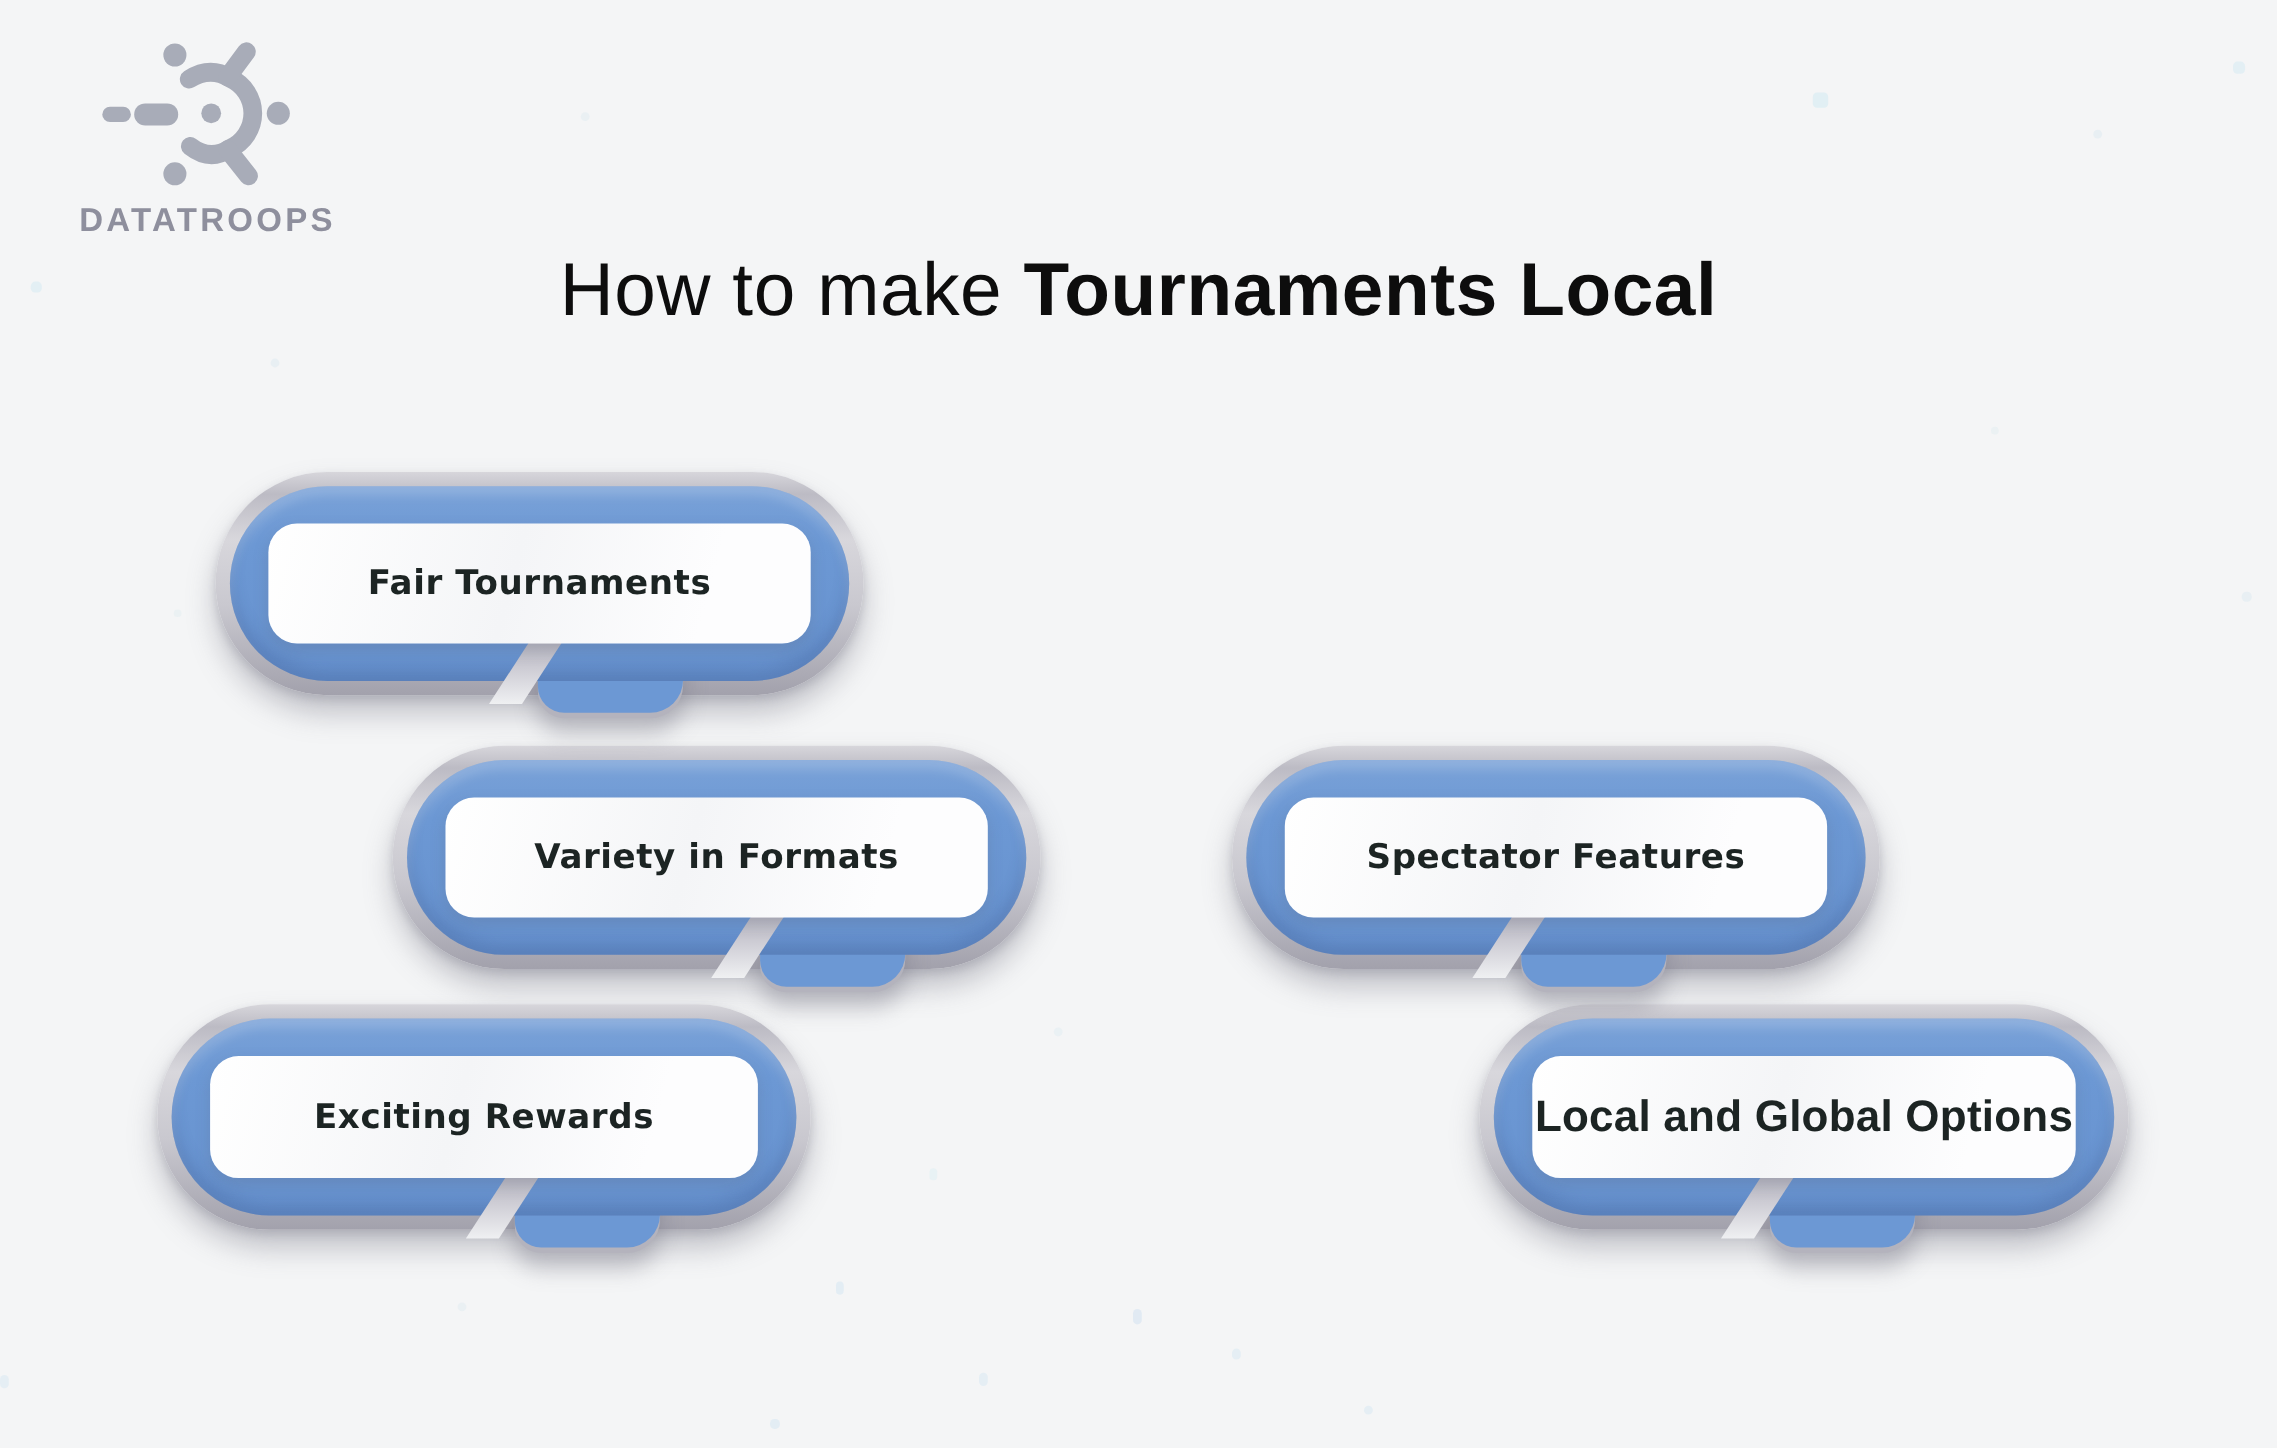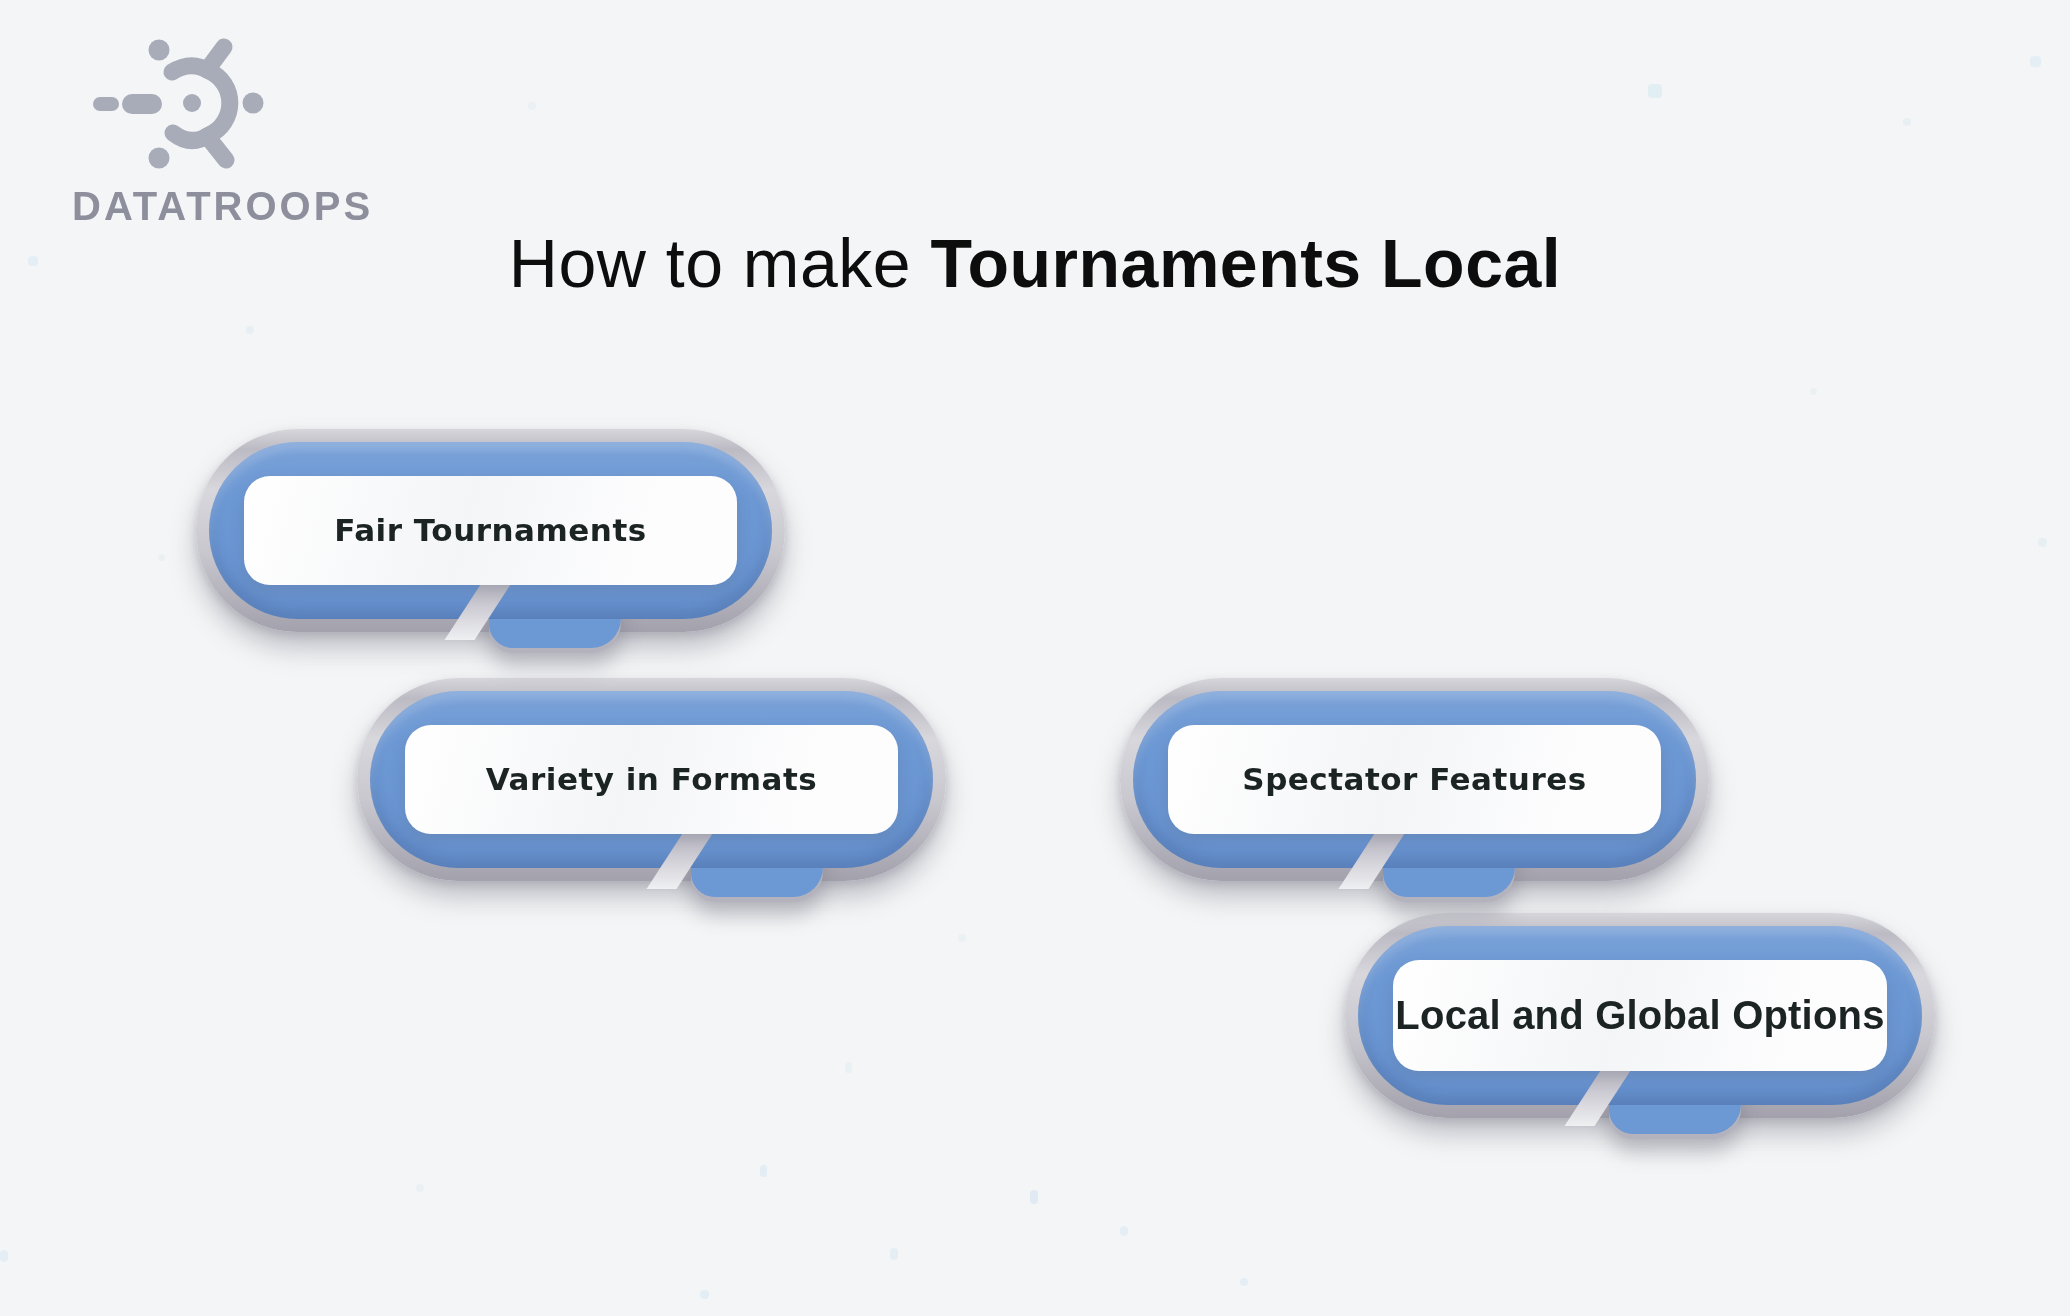--- a/index.html
+++ b/index.html
@@ -1,21 +1,21 @@
 <!DOCTYPE html>
 <html><head>
 <meta charset="utf-8">
 <style>
   html,body{margin:0;padding:0;background:#f4f5f6;}
   .canvas{position:relative;width:2070px;height:1316px;background:#f4f5f6;overflow:hidden;
           font-family:"Liberation Sans",sans-serif;}
 
   
   .logo-mark{position:absolute;left:88px;top:20px;width:190px;height:160px;}
-  .wordmark{position:absolute;left:72px;top:184px;font-weight:bold;font-size:40px;
+  .wordmark{position:absolute;left:72px;top:184px;font-weight:bold;font-size:30px;
             letter-spacing:3px;color:#8e8f9d;font-family:"Liberation Sans",sans-serif;}
 
   
   .title{position:absolute;left:0;right:0;top:224px;text-align:center;
          font-size:68px;color:#0d0d0d;letter-spacing:.5px;font-weight:400;}
   .title b{font-weight:700;}
 
   
   .bubble{position:absolute;}
   .ring{position:absolute;inset:0;border-radius:999px;z-index:1;
@@ -90,20 +90,29 @@
   <div class="bubble b2">
     <div class="ring"></div>
     <div class="lobe"></div>
     <div class="blue"></div>
     <div class="notch"></div>
     <div class="card">
       <span class="label">Variety in Formats</span>
     </div>
   </div>
 
+  <div class="bubble b3">
+    <div class="ring"></div>
+    <div class="lobe"></div>
+    <div class="blue"></div>
+    <div class="notch"></div>
+    <div class="card">
+      <span class="label">Exciting Rewards</span>
+    </div>
+  </div>
 
 
   <div class="bubble b5">
     <div class="ring"></div>
     <div class="lobe"></div>
     <div class="blue"></div>
     <div class="notch"></div>
     <div class="card">
       <span class="label">Spectator Features</span>
     </div>

